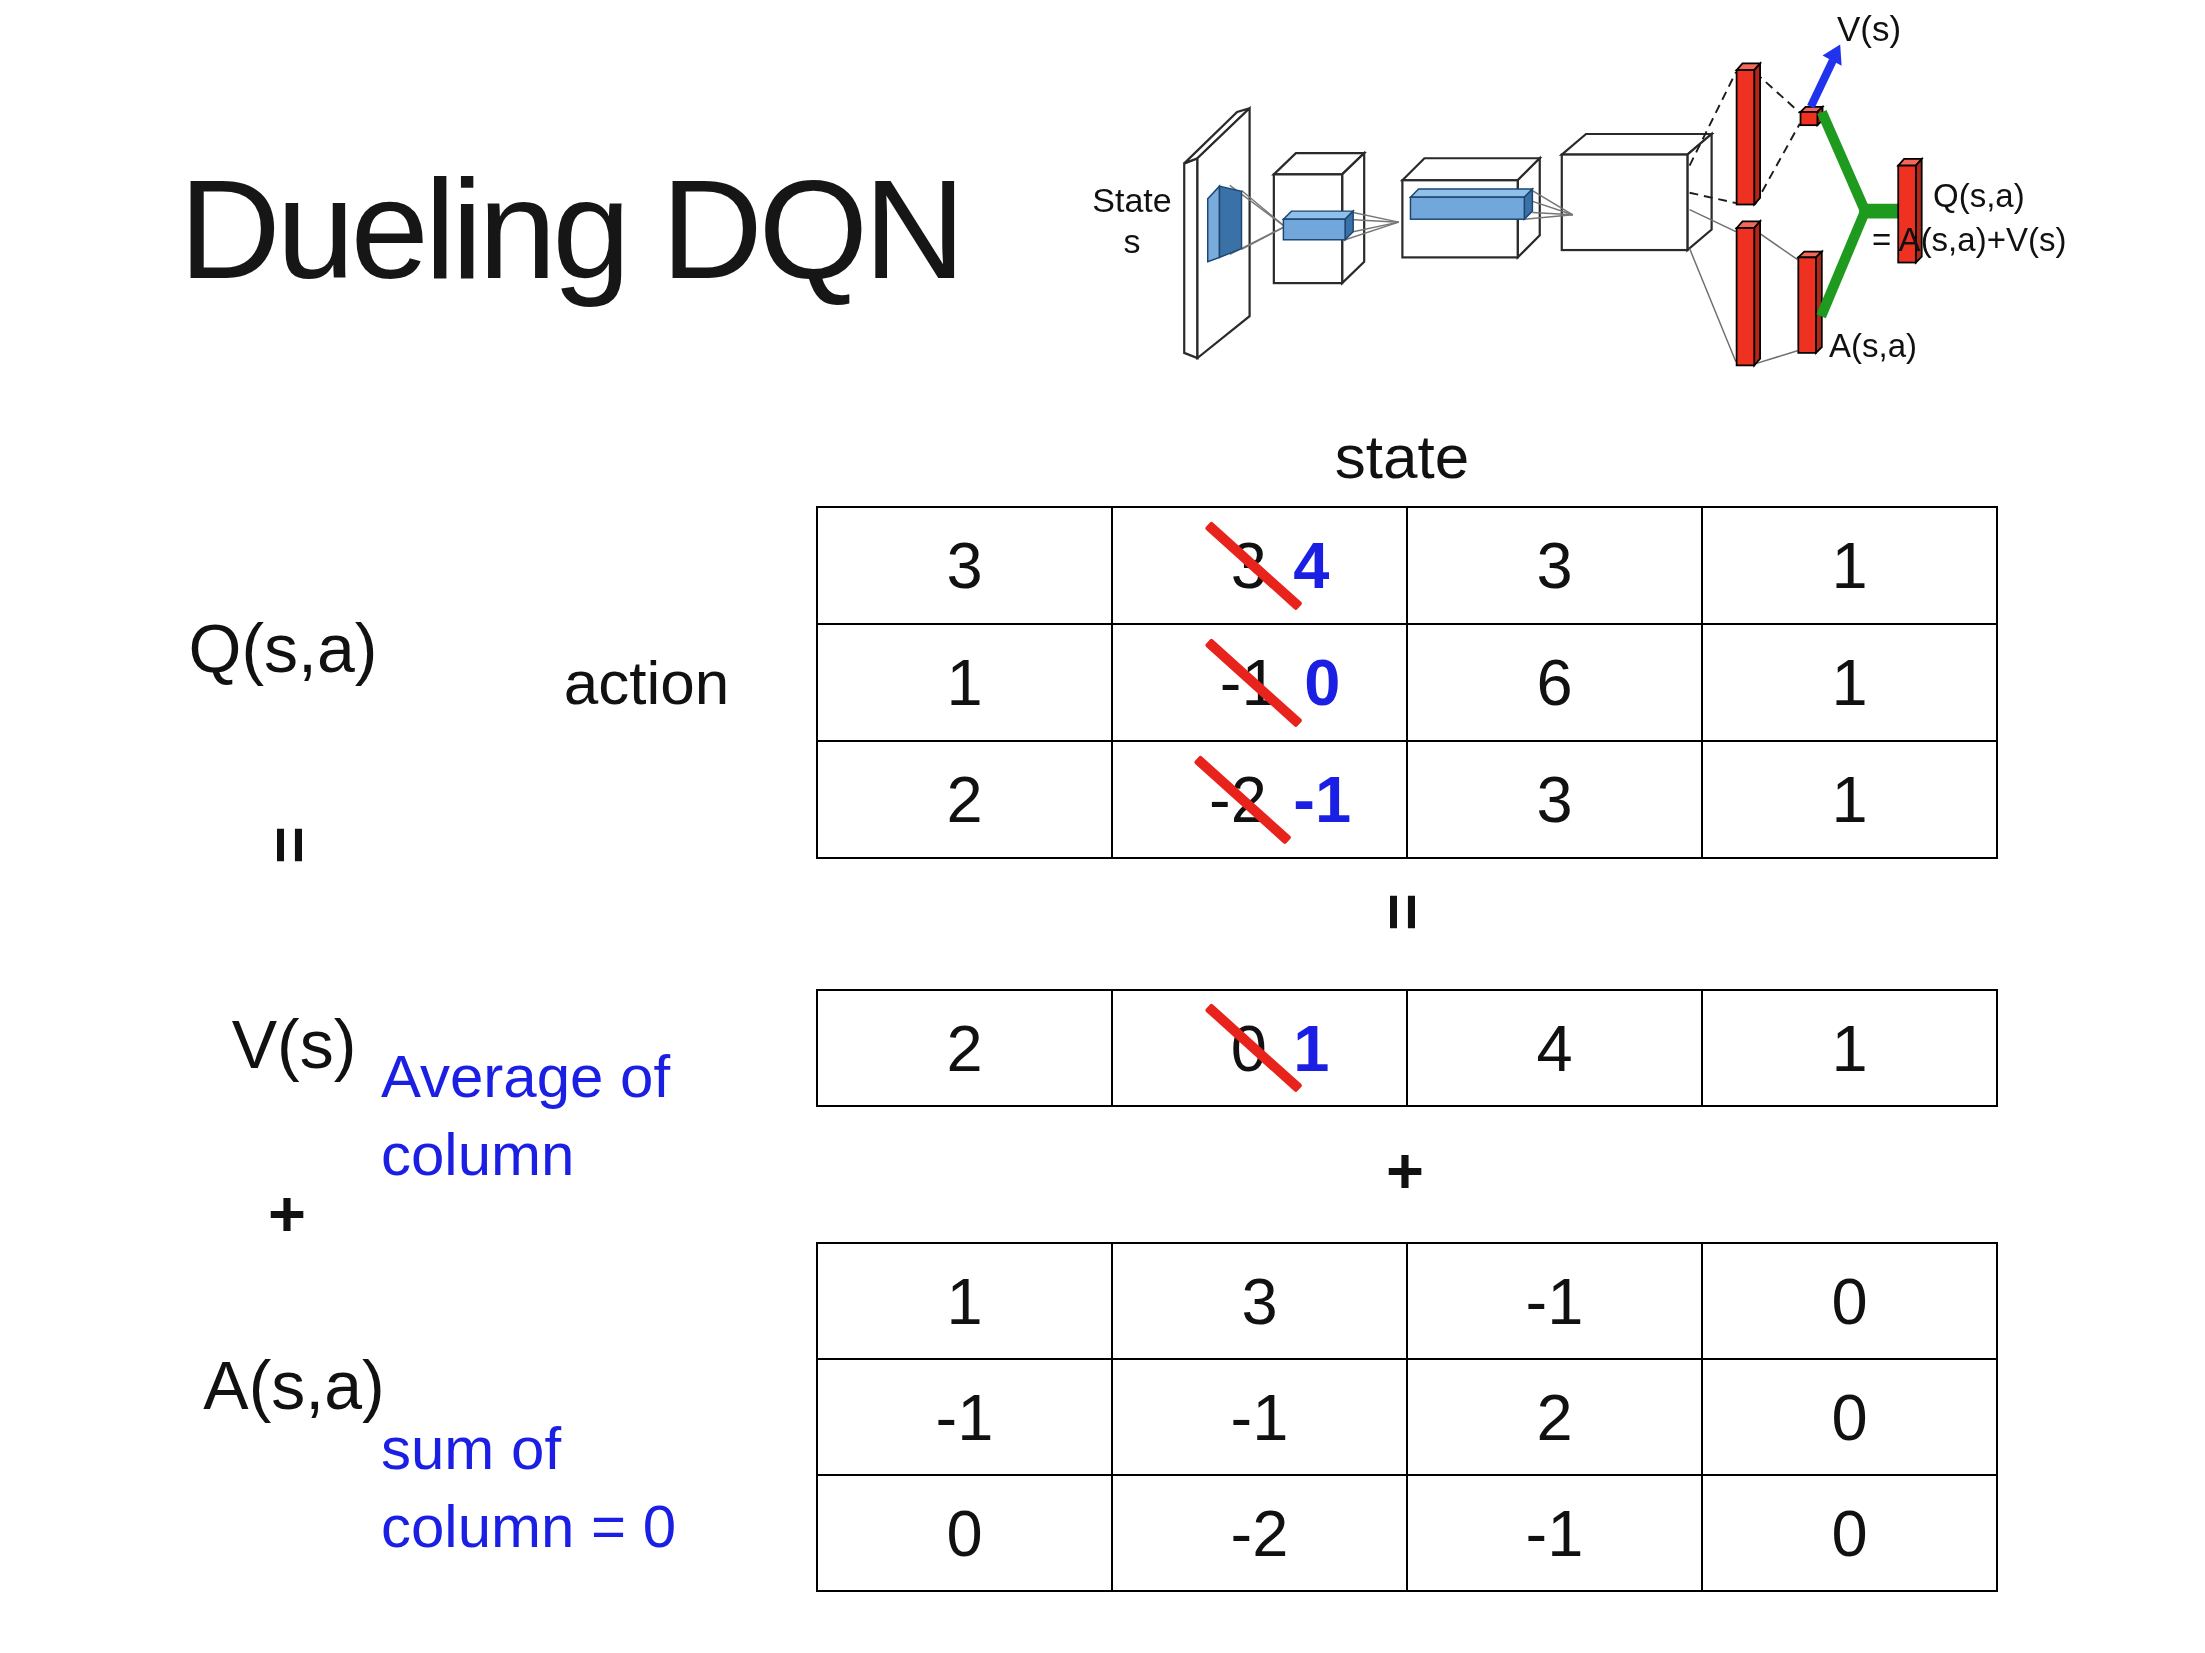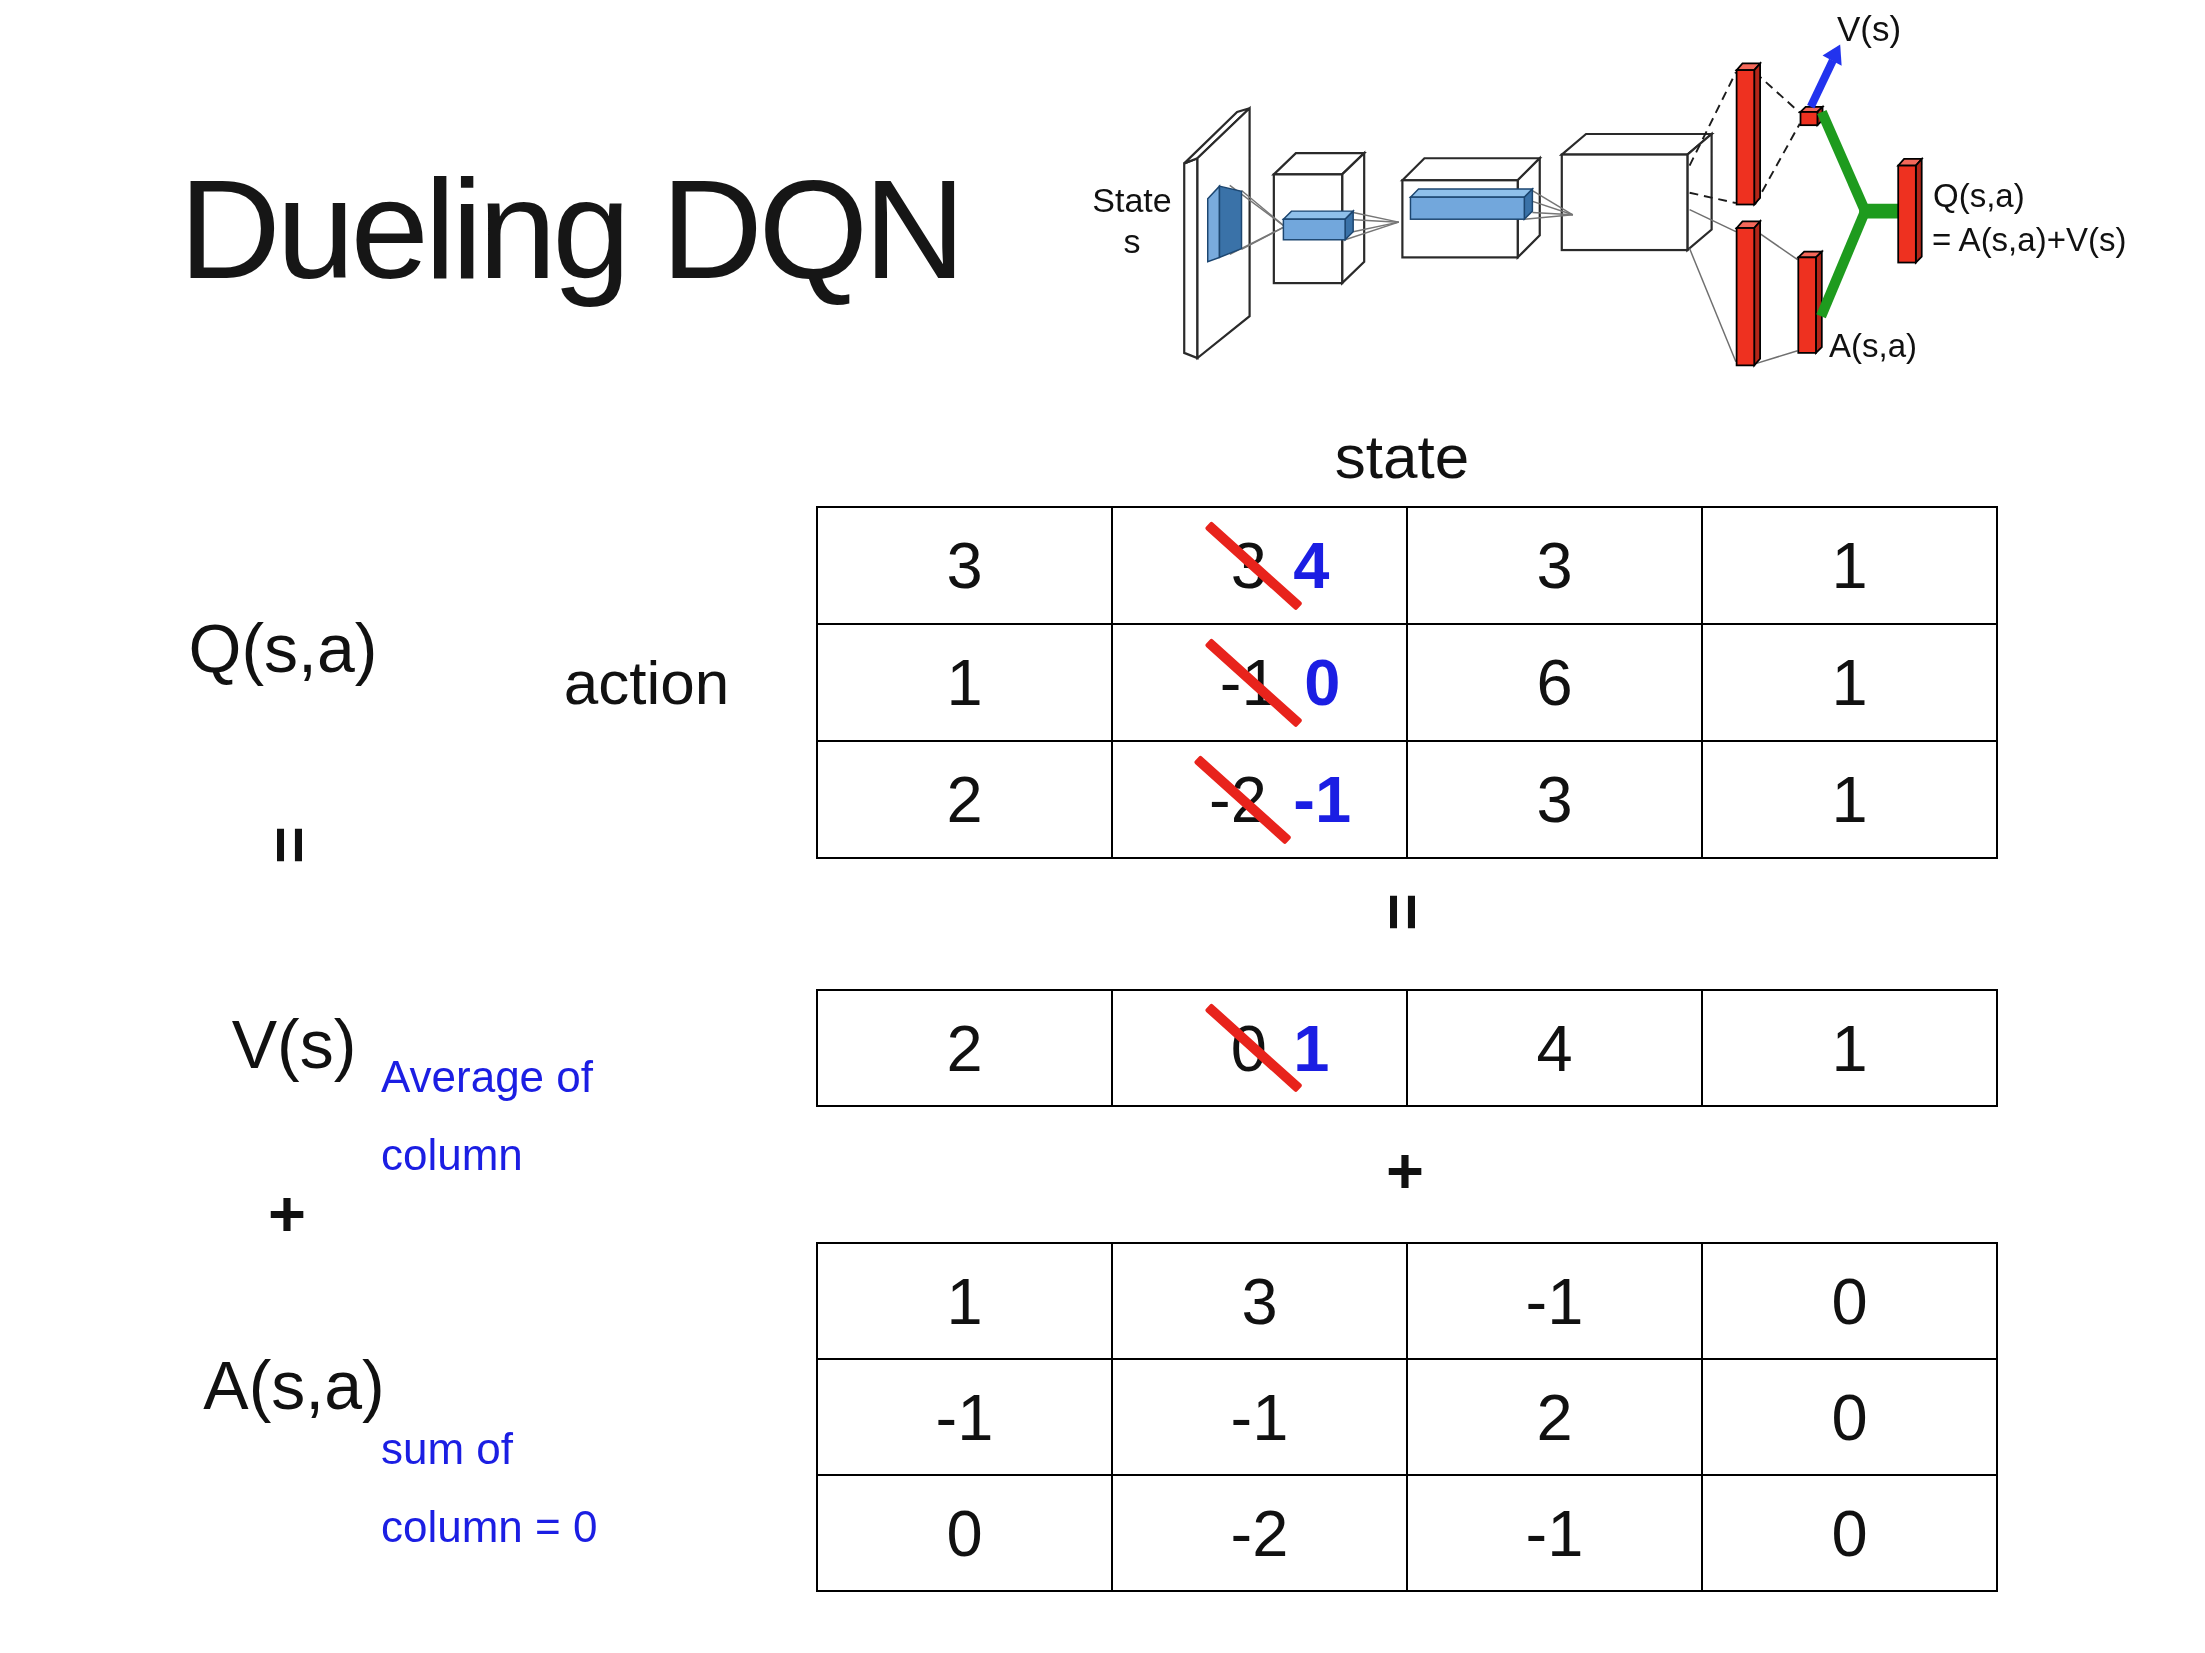--- a/index.html
+++ b/index.html
@@ -11,21 +11,21 @@
   .lbl{position:absolute;transform:translate(-50%,-50%);white-space:pre-line;
        text-align:center;line-height:1.15;color:#111;}
 
   .title{position:absolute;left:179px;top:159px;font-size:141px;
          letter-spacing:-4.4px;line-height:1.0;color:#161616;transform:none;}
 
   .eq-label{font-size:68px;}
   .axis-label{font-size:62px;}
   .op{font-size:65px;font-weight:600;}
   .op-rot{font-size:65px;font-weight:700;transform:translate(-50%,-50%) rotate(90deg);}
-  .blue-note{position:absolute;font-size:44px;line-height:78px;color:#1b1ee3;
+  .blue-note{position:absolute;font-size:60px;line-height:78px;color:#1b1ee3;
              white-space:pre-line;text-align:left;}
 
   
   table.mat{position:absolute;border-collapse:collapse;table-layout:fixed;}
   table.mat td{width:293px;border:2.9px solid #000;text-align:center;
                vertical-align:middle;font-size:65px;padding:0;color:#111;}
   table.q  td{height:115px;}
   table.v  td{height:114px;}
   table.a  td{height:114px;}
 
@@ -164,21 +164,21 @@
     <g>
       <line x1="2464" y1="145" x2="2494" y2="82" stroke="#2233ee" stroke-width="11"></line>
       <polygon fill="#2233ee" points="2504,60 2480,75 2506,89"></polygon>
     </g>
   </svg>
 
   <div class="diag-lbl" style="left:1132px;top:221px;transform:translate(-50%,-50%);text-align:center;font-size:34px;">State
 s</div>
   <div class="diag-lbl" style="left:1869px;top:29px;transform:translate(-50%,-50%);font-size:35px;">V(s)</div>
   <div class="diag-lbl" style="left:1933px;top:196px;transform:translateY(-50%);">Q(s,a)</div>
-  <div class="diag-lbl" style="left:1932px;top:240px;transform:translateY(-50%);">= A(s,a)+V(s)</div>
+  <div class="diag-lbl" style="left:1872px;top:240px;transform:translateY(-50%);">= A(s,a)+V(s)</div>
   <div class="diag-lbl" style="left:1829px;top:346px;transform:translateY(-50%);">A(s,a)</div>
 
   <div class="lbl eq-label" style="left:283px;top:648px;">Q(s,a)</div>
   <div class="lbl op-rot" style="left:290px;top:845px;">=</div>
   <div class="lbl eq-label" style="left:294px;top:1044px;">V(s)</div>
   <div class="lbl op" style="left:287px;top:1214px;">+</div>
   <div class="lbl eq-label" style="left:294px;top:1385px;">A(s,a)</div>
 
   <div class="axis-label" style="position:absolute;left:507px;top:682px;width:279px;text-align:center;transform:translateY(-50%);">action</div>
   <div class="lbl axis-label" style="left:1402px;top:457px;">state</div>

